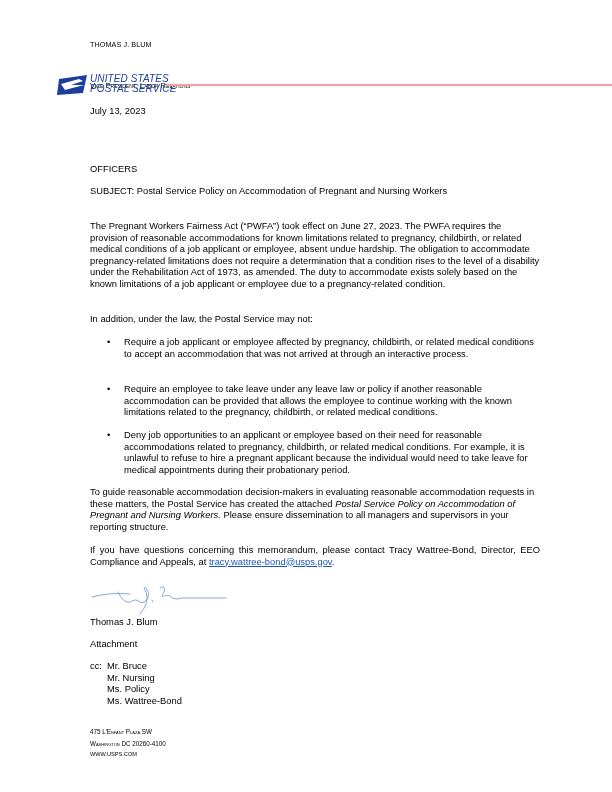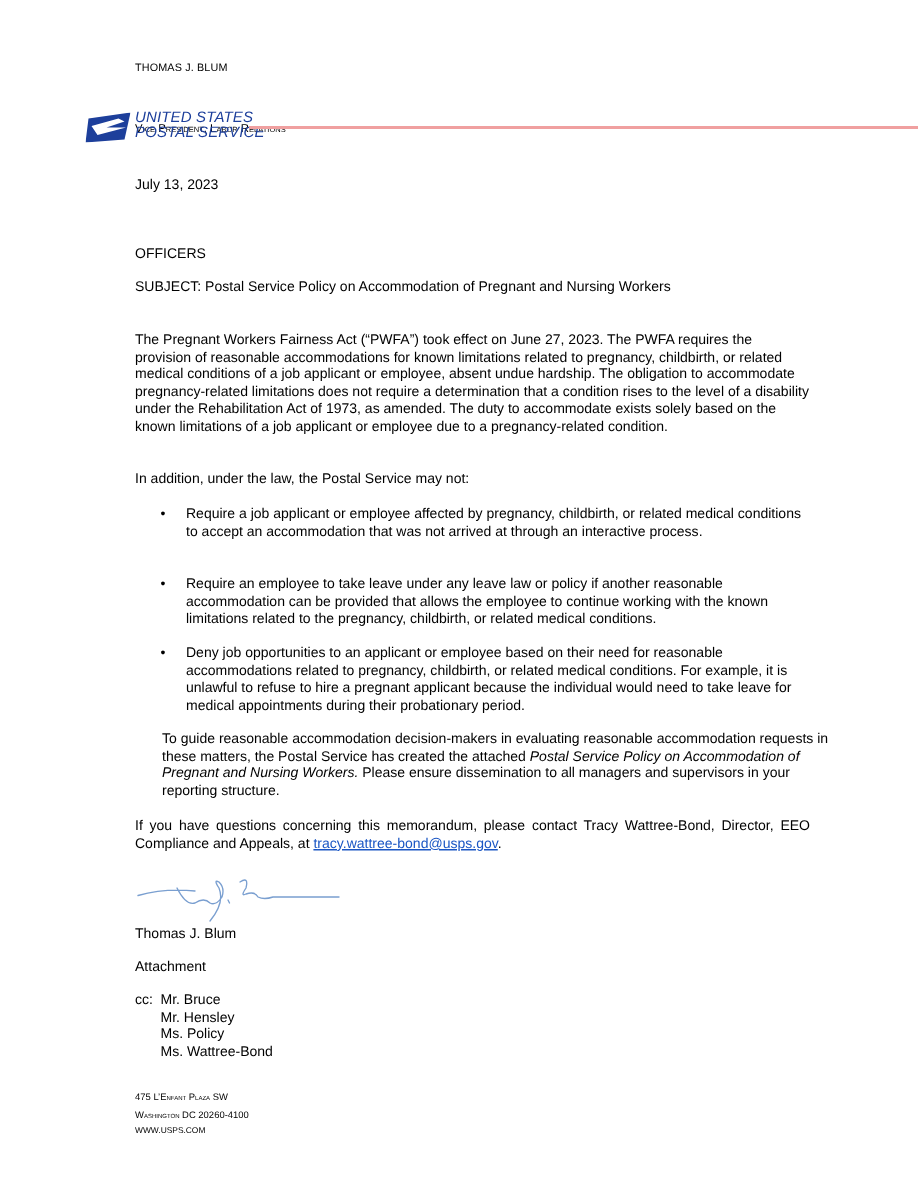--- a/index.html
+++ b/index.html
@@ -7,30 +7,30 @@
            font-family: "Liberation Sans", sans-serif; color: #000; }
     .abs { position: absolute; }
     .sc { font-variant: small-caps; }
     .hdr-name { left: 90px; top: 40px; font-size: 7.2px; letter-spacing: 0.1px; text-transform: uppercase; }
     .hdr-title { left: 90px; top: 53px; font-size: 7.6px; margin-top: 28px; }
     .logo { left: 57px; top: 74px; width: 120px; height: 22px; }
     .logo-text { position: absolute; left: 33px; top: 0px; color: #1d3f9b; font-weight: normal; font-style: italic;
                  font-size: 10px; line-height: 9.5px; letter-spacing: 0.1px; }
     .rule { left: 166px; top: 84px; width: 446px; height: 1.5px; background: #f0a0a0; }
     .body-text { font-size: 9.35px; line-height: 11.5px; }
-    .date { left: 90px; top: 118px; }
+    .date { left: 90px; top: 106px; }
     .to { left: 90px; top: 164px; }
     .subject { left: 90px; top: 186px; }
     .para { left: 90px; width: 450px; }
     .p1 { top: 221px; }
     .p2 { top: 314px; }
     .bullet { left: 107px; }
     .bullet-text { left: 124px; width: 412px; }
     .b1 { top: 337px; } .b2 { top: 384px; } .b3 { top: 430px; }
-    .p3 { top: 487px; margin-left: 18px; }
+    .p3 { top: 487px; }
     .p4 { top: 545px; text-align: justify; text-align-last: left; }
     a.email { color: #1a56c4; text-decoration: underline; }
     .sig { left: 90px; top: 582px; width: 140px; height: 40px; }
     .signer { left: 90px; top: 617px; }
     .attach { left: 90px; top: 639px; }
     .cc-label { left: 90px; top: 661px; }
     .cc-list { left: 107px; top: 661px; }
     .foot { left: 90px; font-size: 6.3px; }
     .f1 { top: 728px; } .f2 { top: 740px; } .f3 { top: 751px; font-size: 5.6px; }
   </style>
@@ -71,20 +71,20 @@
 <div class="abs body-text para p4"><span>If you have questions concerning this memorandum, please contact Tracy Wattree-Bond, Director, EEO Compliance and Appeals, at </span><a class="email">tracy.wattree-bond@usps.gov</a><span>.</span></div>
 
 <svg class="abs sig" viewBox="0 0 140 40">
   <path d="M2,15 Q20,10 40,12 M28,10 Q34,22 40,20 Q46,16 50,20 Q54,22 58,16 Q60,10 56,6 Q52,4 56,10 Q60,20 50,32 M62,18 L63,20 M70,6 Q76,2 74,10 Q70,16 74,14 Q80,12 82,16 Q86,18 92,16 L136,16" fill="none" stroke="#7a9fd0" stroke-width="0.9" stroke-linecap="round"></path>
 </svg>
 <div class="abs body-text signer">Thomas J. Blum</div>
 <div class="abs body-text attach">Attachment</div>
 <div class="abs body-text cc-label">cc:</div>
 <div class="abs body-text cc-list">
   <div>Mr. Bruce</div>
-  <div>Mr. Hensley</div>
+  <div>Mr. Nursing</div>
   <div>Ms. Policy</div>
   <div>Ms. Wattree-Bond</div>
 </div>
 
 <div class="abs foot sc f1">475 L’Enfant Plaza SW</div>
 <div class="abs foot sc f2">Washington DC  20260-4100</div>
 <div class="abs foot f3" style="text-transform:uppercase;">www.usps.com</div>
 
 </body></html>

